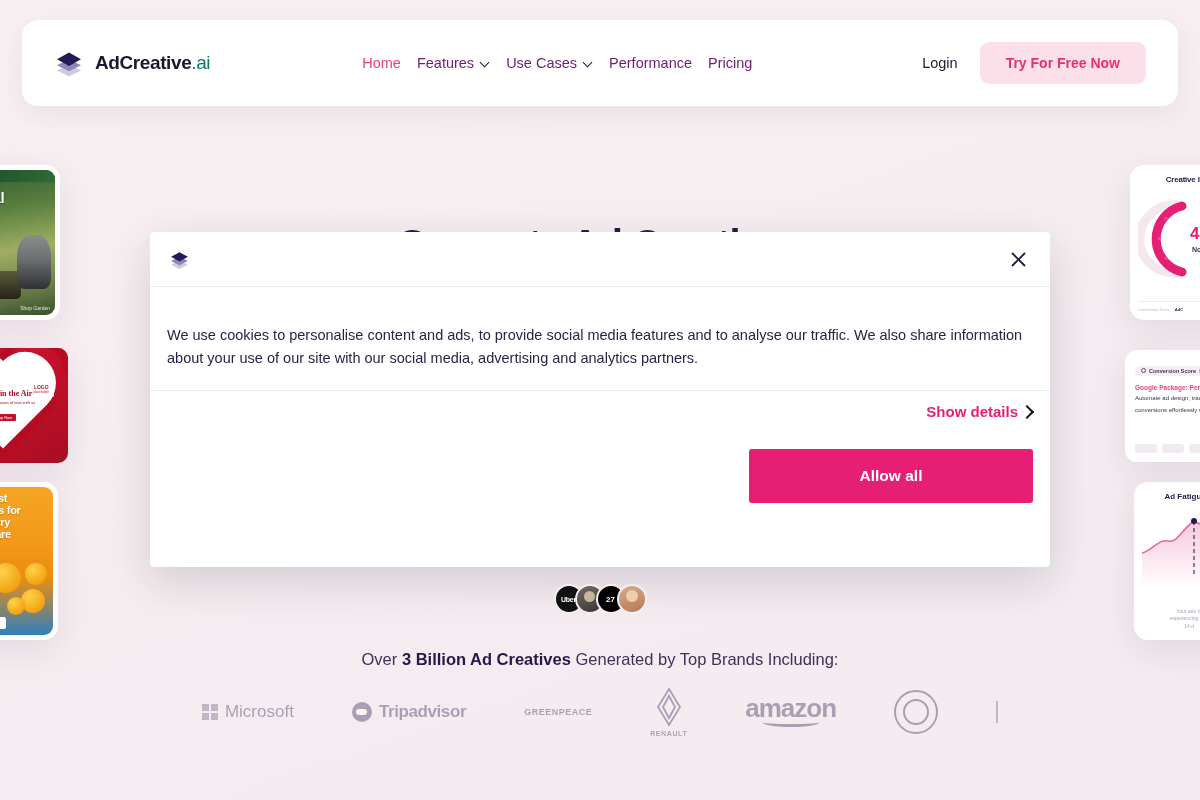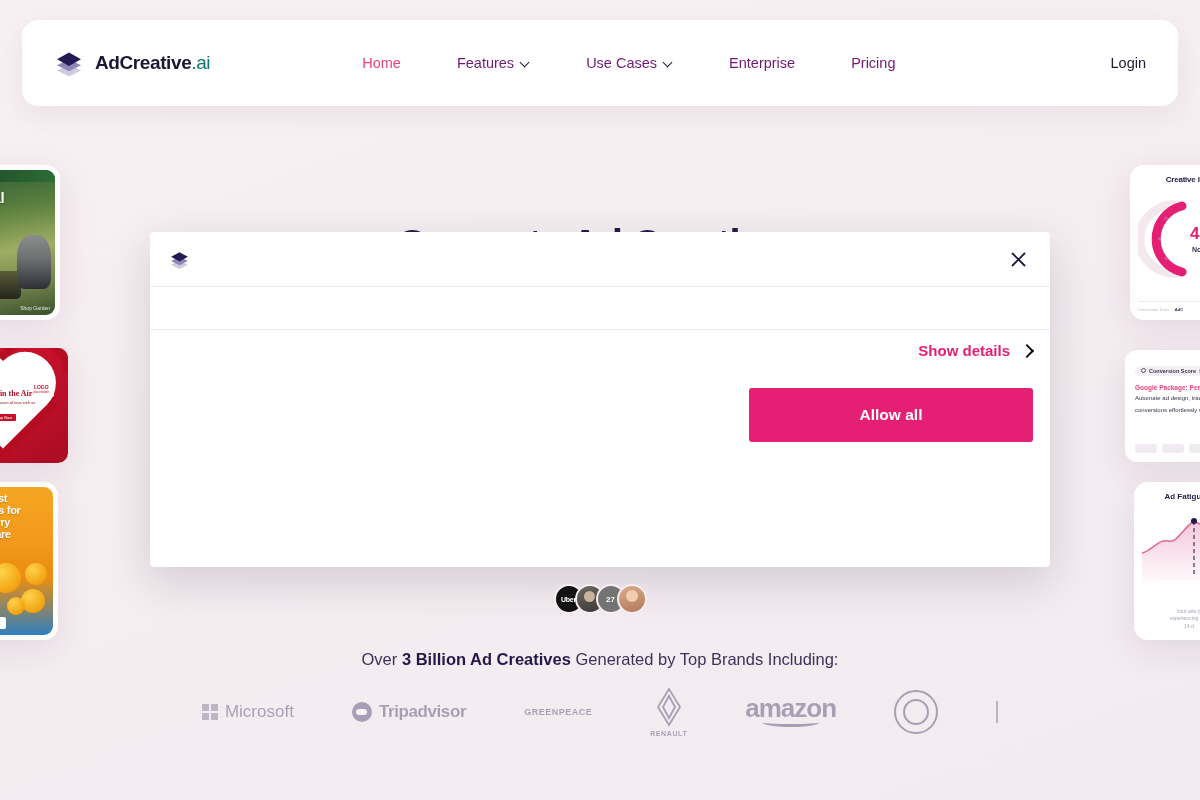--- a/index.html
+++ b/index.html
@@ -156,21 +156,21 @@
     display: flex; align-items: center; padding: 0 32px;
   }
   .brand { display: flex; align-items: center; gap: 11px; }
   .brand-logo { width: 30px; height: 30px; }
   .brand-name {
     font-size: 19px; font-weight: 700; color: #1c1533; letter-spacing: -0.4px;
   }
   .brand-name span { color: #0f766e; font-weight: 500; }
 
   .nav-links {
-    display: flex; align-items: center; gap: 56px;
+    display: flex; align-items: center; gap: 16px;
     margin-left: 152px;
   }
   .nav-link {
     font-size: 14.5px; color: #701a75; font-weight: 500;
     display: flex; align-items: center; gap: 7px; cursor: pointer;
     white-space: nowrap;
   }
   .nav-link.active { color: #e8437f; }
   .chev { display:inline-block; width: 9px; height: 9px; position: relative; top: -1px; }
   .chev:before {
@@ -215,21 +215,21 @@
   .modal-body { padding: 22px 17px 20px 17px; border-bottom: 1px solid #eceaf0; }
   .modal-title {
     font-size: 15.5px; font-weight: 700; color: #1c1540; letter-spacing: -0.1px;
   }
   .modal-text {
     margin-top: 15px; font-size: 14.5px; line-height: 1.6; color: #2b2248; max-width: 866px;
   }
   .modal-foot { flex: 1; padding: 12px 17px 0 17px; position: relative; }
   .show-details {
     position: absolute; right: 17px; top: 12px;
-    display: flex; align-items: center; gap: 12px;
+    display: flex; align-items: center; gap: 4px;
     color: #e51f74; font-size: 15px; font-weight: 700; cursor: pointer;
     background: none; border: none; font-family: inherit;
   }
   .sd-chev { width: 11px; height: 11px; position: relative; }
   .sd-chev:before {
     content:""; position:absolute; left:0; top:1px; width:8px; height:8px;
     border-right:2.4px solid #111; border-top:2.4px solid #111; transform: rotate(45deg);
   }
   .allow-btn {
     position: absolute; right: 17px; top: 58px; width: 284px; height: 54px;
@@ -247,21 +247,21 @@
     width: 30px; height: 30px; border-radius: 50%; border: 2px solid #f6eef1;
     margin-left: -9px; overflow: hidden; position: relative;
     display: flex; align-items: center; justify-content: center;
     font-size: 8px; font-weight: 800; color: #fff;
   }
   .avatars .av:first-child { margin-left: 0; }
   .av-uber { background: #111; }
   .av-uber:after { content:"Uber"; font-size:7px; font-weight:700; color:#fff; letter-spacing:-.2px;}
   .av-face1 { background: linear-gradient(160deg,#6d6a66,#3a3734); }
   .av-face1:after{ content:""; position:absolute; width:11px;height:11px;border-radius:50%;background:#c9b39a;top:5px;}
-  .av-green { background: #737373; color:#111; }
+  .av-green { background: #000000; color:#111; }
   .av-face2 { background: linear-gradient(160deg,#d8ac8a,#b3795a); }
   .av-face2:after{ content:""; position:absolute; width:12px;height:12px;border-radius:50%;background:#f0cdae;top:4px;}
   .social-text { font-size: 16.5px; color: #3b3358; }
   .social-text b { color: #1c1540; font-weight: 700; }
 
   
   .brands-title {
     position: absolute; left: 0; right: 0; top: 650px; text-align: center;
     font-size: 16.5px; color: #3b3358;
   }
@@ -421,29 +421,30 @@
     </a>
     <a class="nav-link">
       <span>Features</span>
       <span class="chev"></span>
     </a>
     <a class="nav-link">
       <span>Use Cases</span>
       <span class="chev"></span>
     </a>
     <a class="nav-link">
-      <span>Enterprise</span>
+      <span>Performance</span>
     </a>
     <a class="nav-link">
       <span>Pricing</span>
     </a>
   </nav>
 
   <div class="nav-right">
     <a class="login-link">Login</a>
+    <button class="cta-btn">Try For Free Now</button>
   </div>
 </header>
 
 <div class="hero-peek">Generate Ad Creatives</div>
 
 <section class="modal">
   <div class="modal-head">
     <svg class="modal-logo" viewBox="0 0 40 40">
       <polygon points="20,22 36,30 20,38 4,30" fill="#cfc9e2"></polygon>
       <polygon points="20,15 36,23 20,31 4,23" fill="#8f86b8"></polygon>
@@ -451,20 +452,21 @@
     </svg>
     <button class="modal-close">
       <svg width="17" height="17" viewBox="0 0 17 17">
         <line x1="2" y1="2" x2="15" y2="15" stroke="#1c1540" stroke-width="1.8"></line>
         <line x1="15" y1="2" x2="2" y2="15" stroke="#1c1540" stroke-width="1.8"></line>
       </svg>
     </button>
   </div>
 
   <div class="modal-body">
+    <p class="modal-text">We use cookies to personalise content and ads, to provide social media features and to analyse our traffic. We also share information about your use of our site with our social media, advertising and analytics partners.</p>
   </div>
 
   <div class="modal-foot">
     <button class="show-details">
       <span>Show details</span>
       <span class="sd-chev"></span>
     </button>
     <button class="allow-btn">Allow all</button>
   </div>
 </section>

